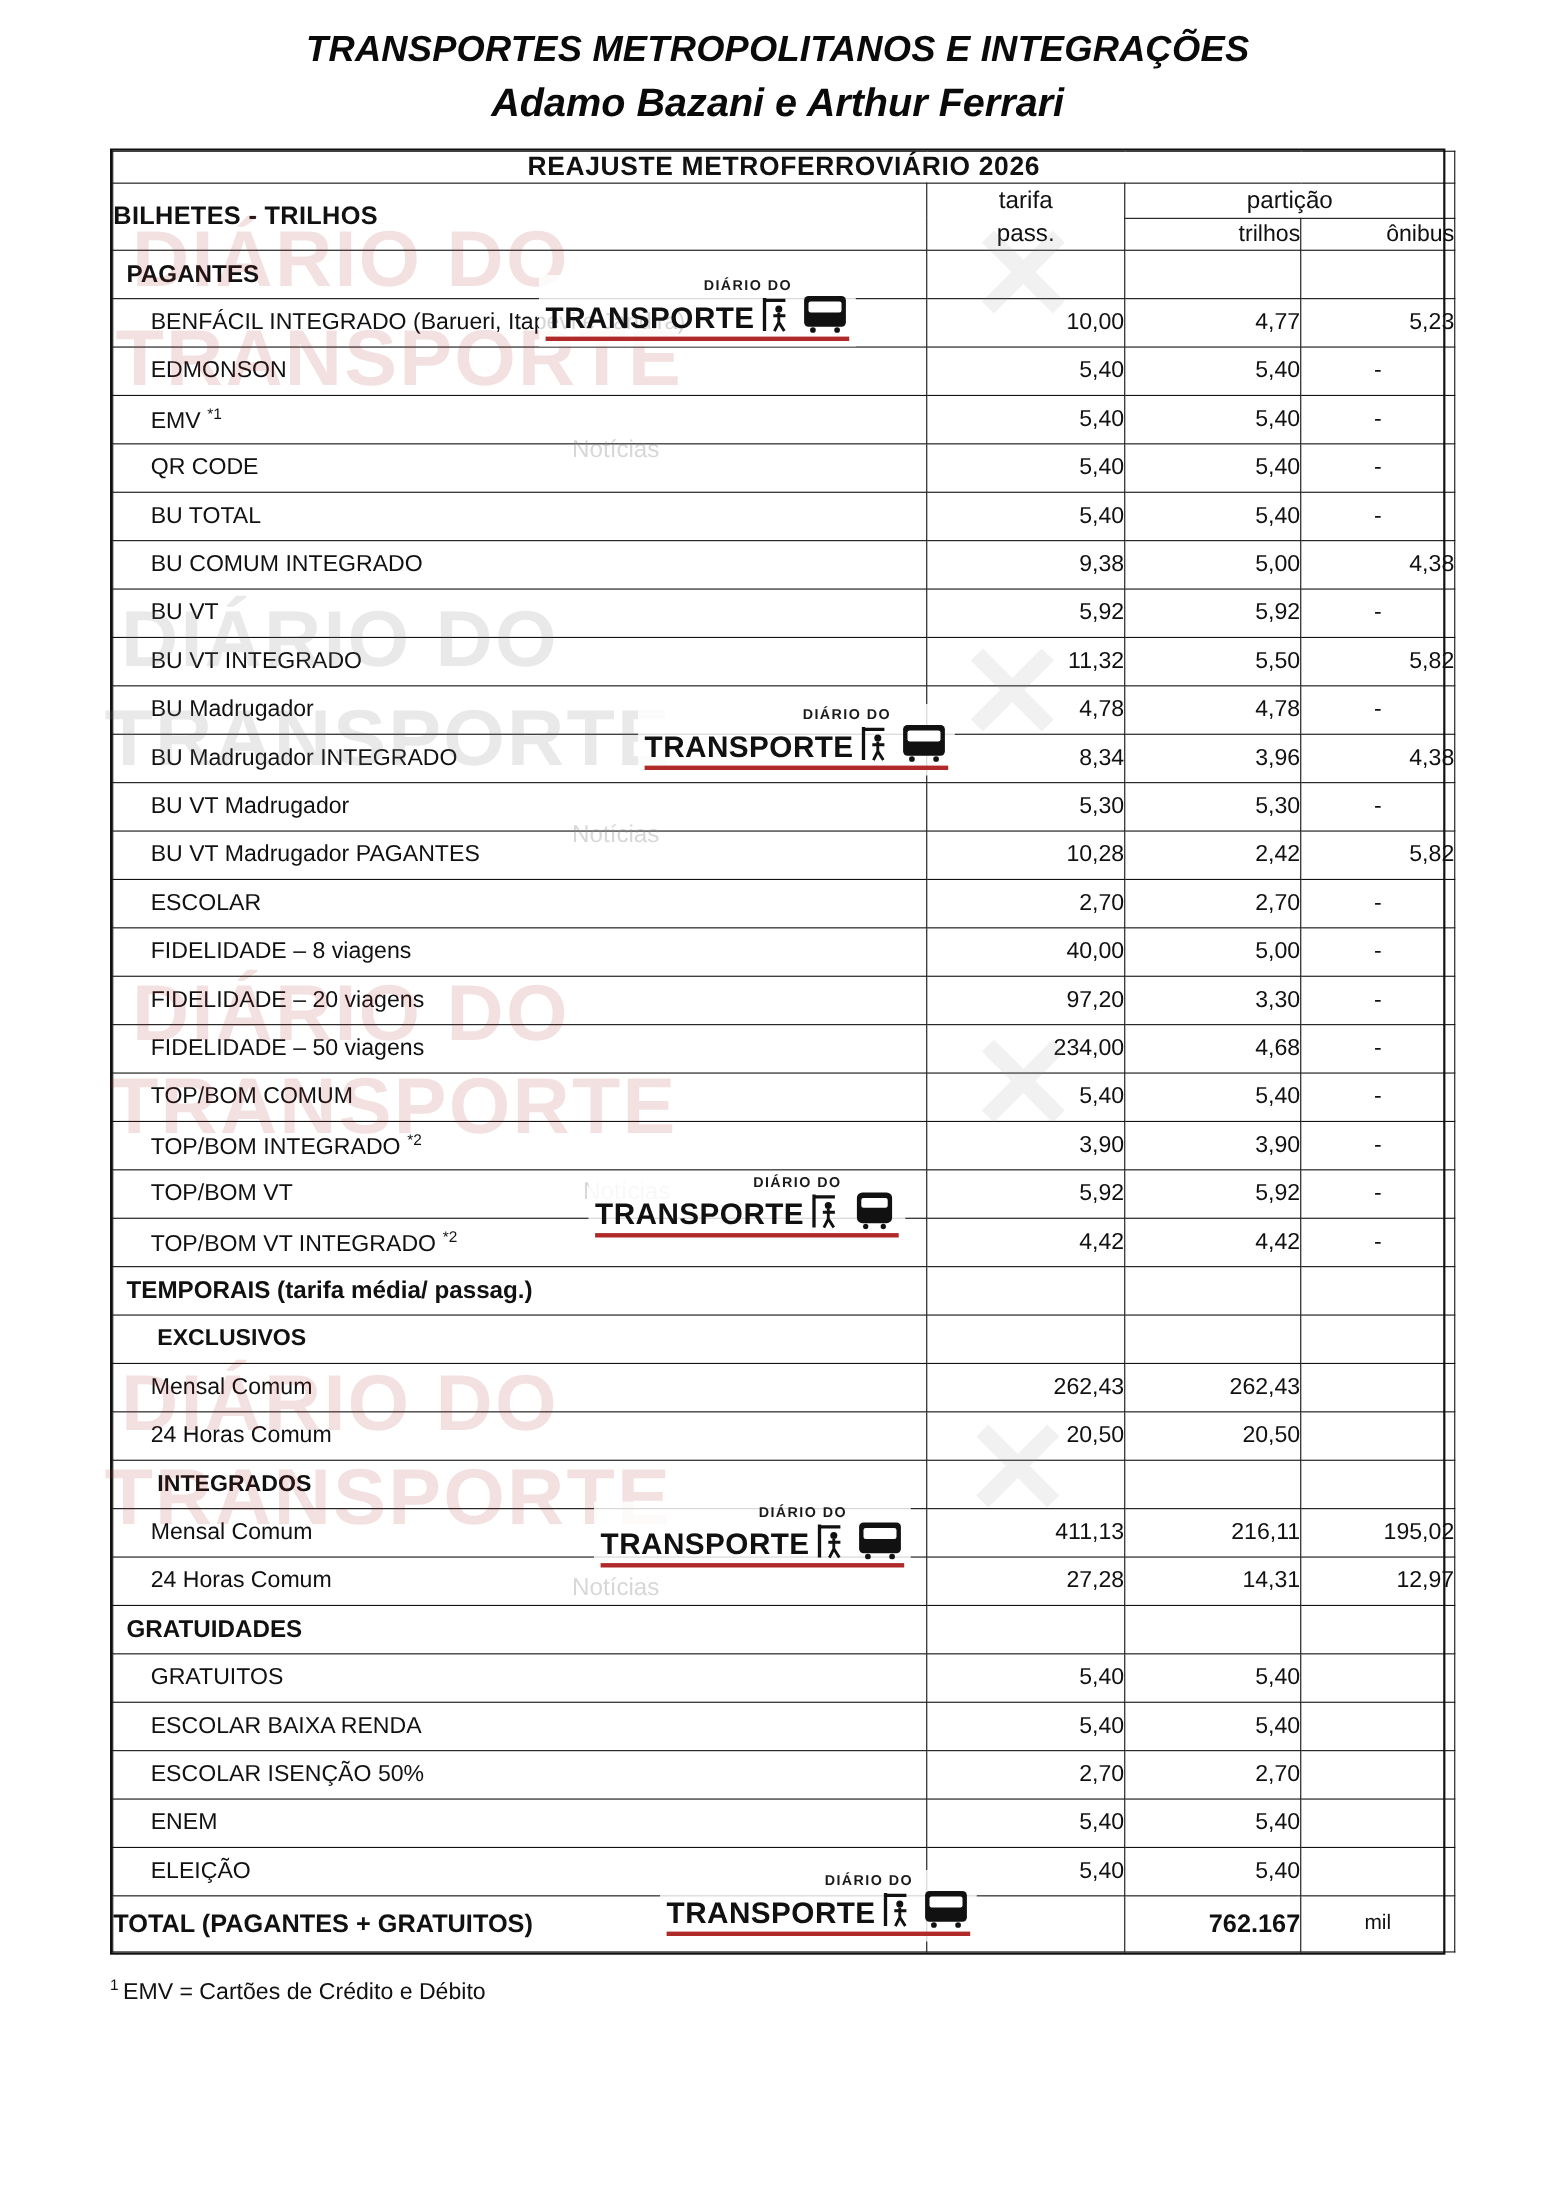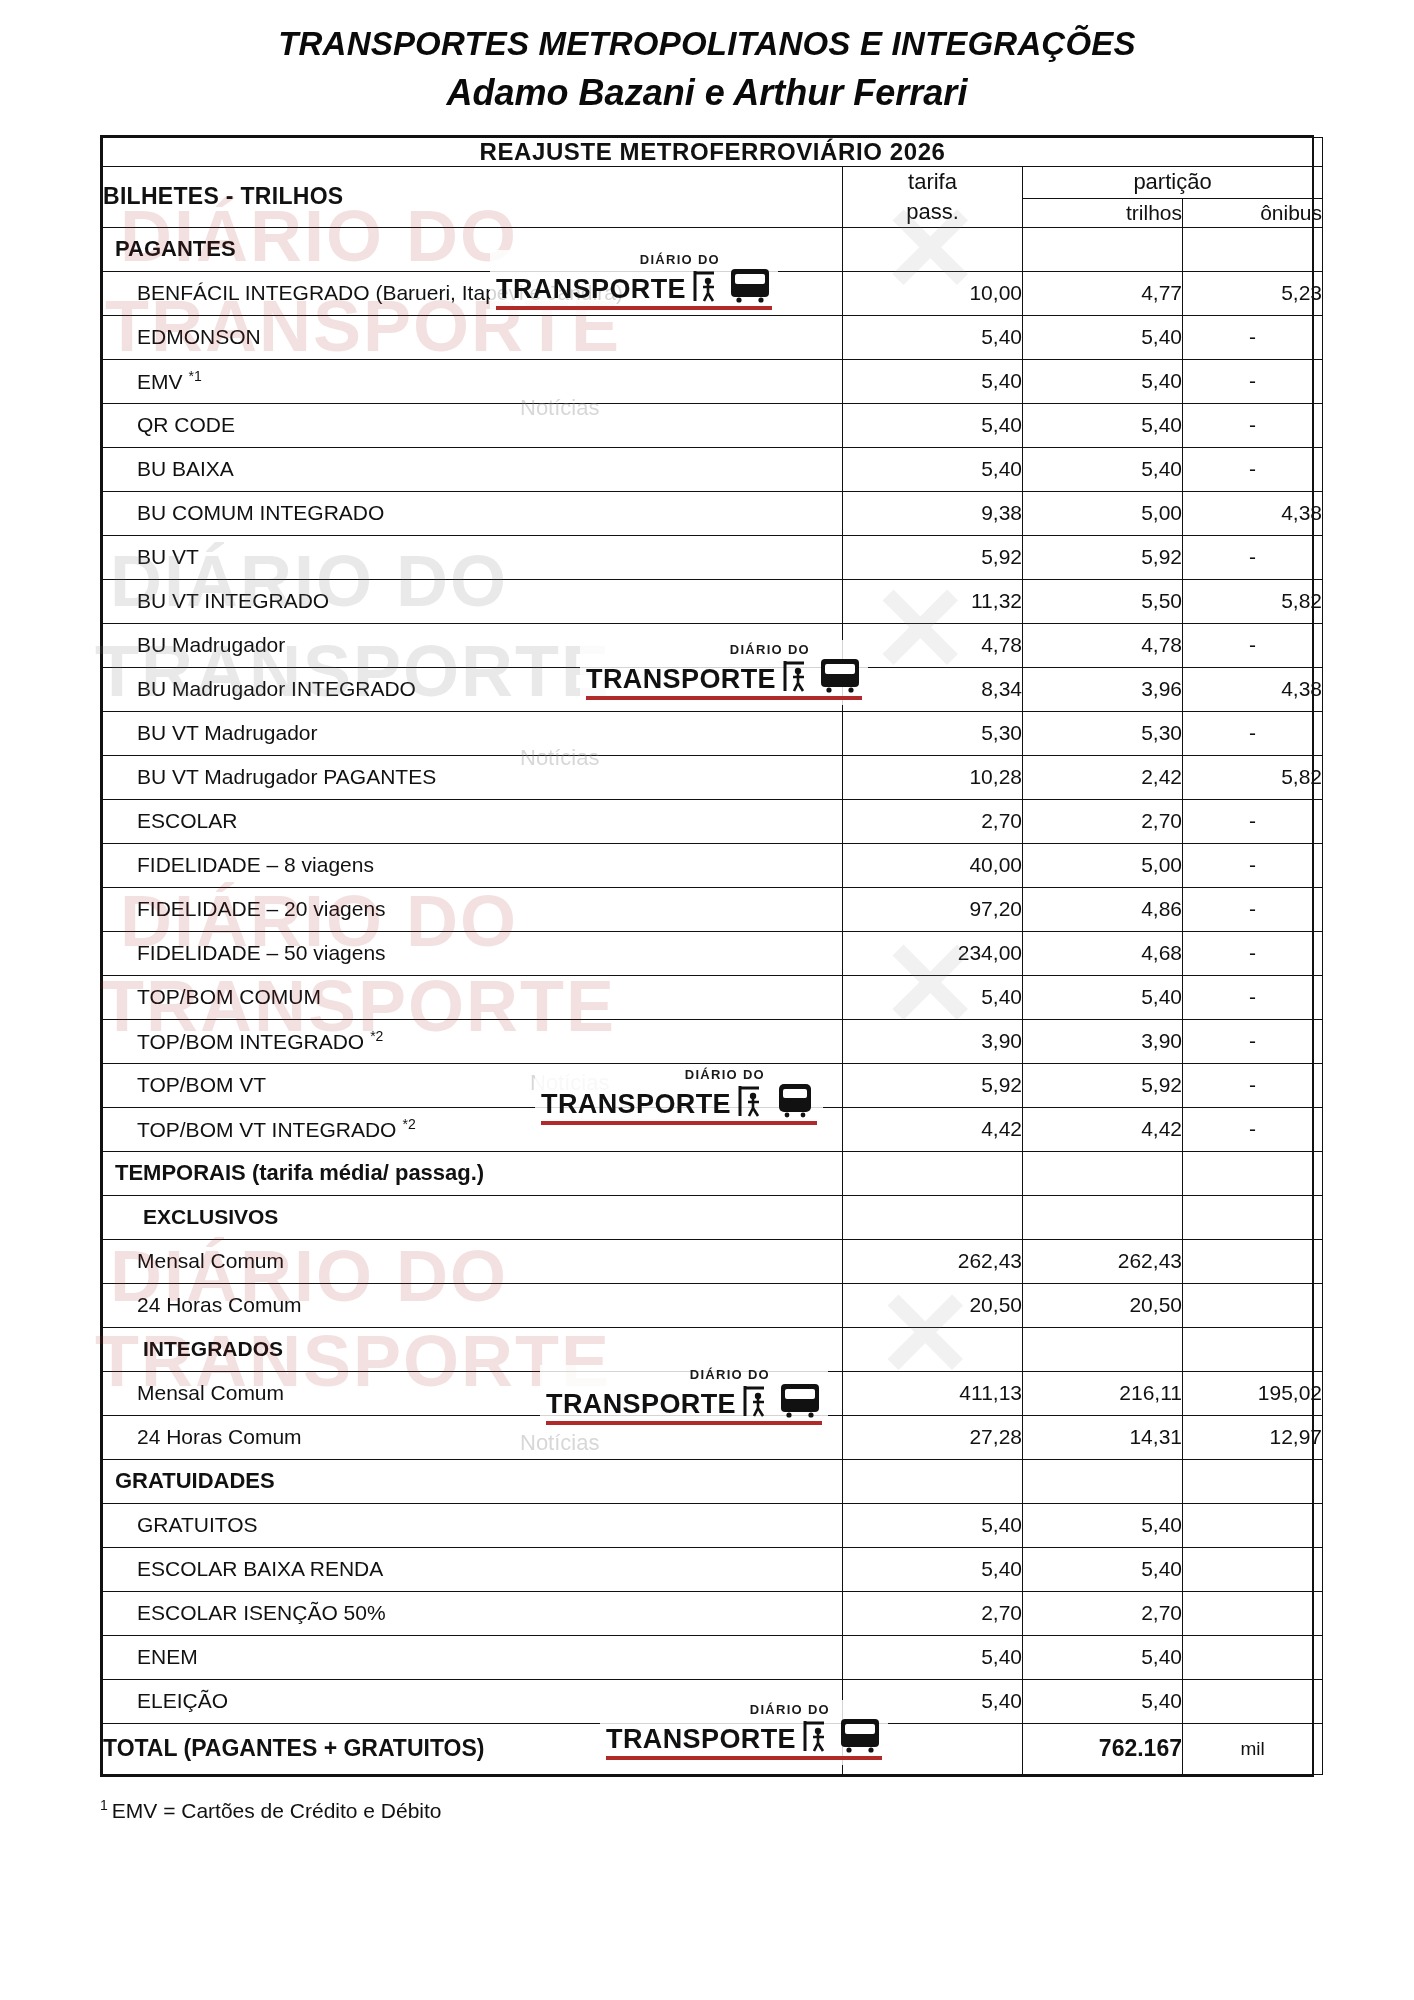--- a/index.html
+++ b/index.html
@@ -415,21 +415,21 @@
             <td class="num">5,40</td>
             <td class="num dash">-</td>
           </tr>
           <tr class="row">
             <td class="lbl indent1">QR CODE</td>
             <td class="num">5,40</td>
             <td class="num">5,40</td>
             <td class="num dash">-</td>
           </tr>
           <tr class="row">
-            <td class="lbl indent1">BU BAIXA</td>
+            <td class="lbl indent1">BU TOTAL</td>
             <td class="num">5,40</td>
             <td class="num">5,40</td>
             <td class="num dash">-</td>
           </tr>
           <tr class="row">
             <td class="lbl indent1">BU COMUM INTEGRADO</td>
             <td class="num">9,38</td>
             <td class="num">5,00</td>
             <td class="num">4,38</td>
           </tr>
@@ -477,21 +477,21 @@
           </tr>
           <tr class="row">
             <td class="lbl indent1">FIDELIDADE – 8 viagens</td>
             <td class="num">40,00</td>
             <td class="num">5,00</td>
             <td class="num dash">-</td>
           </tr>
           <tr class="row">
             <td class="lbl indent1">FIDELIDADE – 20 viagens</td>
             <td class="num">97,20</td>
-            <td class="num">4,86</td>
+            <td class="num">3,30</td>
             <td class="num dash">-</td>
           </tr>
           <tr class="row">
             <td class="lbl indent1">FIDELIDADE – 50 viagens</td>
             <td class="num">234,00</td>
             <td class="num">4,68</td>
             <td class="num dash">-</td>
           </tr>
           <tr class="row">
             <td class="lbl indent1">TOP/BOM COMUM</td>

